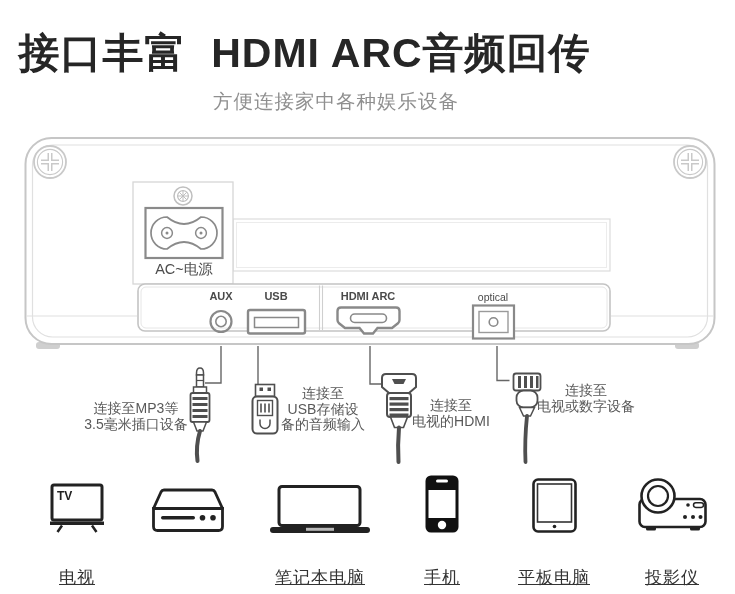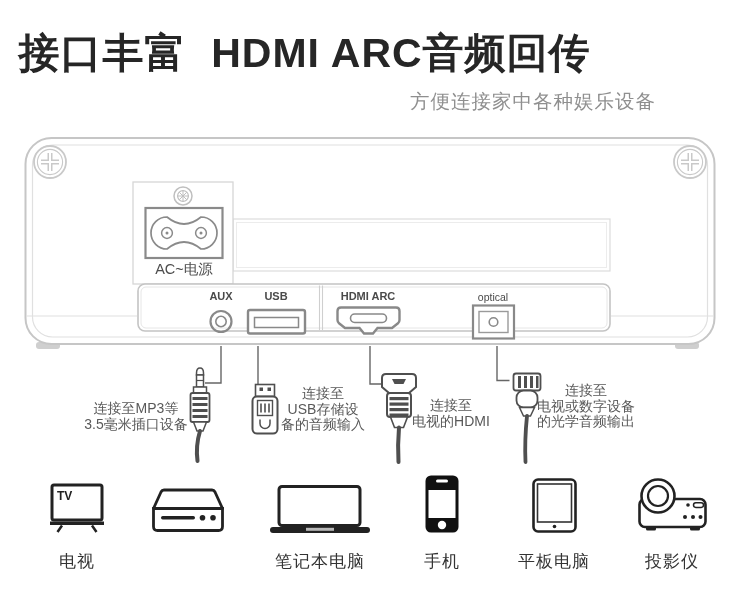--- a/index.html
+++ b/index.html
@@ -1,30 +1,30 @@
 <!DOCTYPE html>
 <html><head>
 <meta charset="utf-8">
 <style>
   html,body{margin:0;padding:0;background:#fff;}
   .page{position:relative;width:735px;height:594px;background:#fff;overflow:hidden;
         font-family:"Liberation Sans","DejaVu Sans",sans-serif;}
   .title{position:absolute;top:26px;left:0;width:609px;text-align:center;
          font-size:41px;font-weight:bold;color:#262626;letter-spacing:1px;white-space:pre;}
-  .subtitle{position:absolute;top:88px;left:0;width:656px;text-align:right;
+  .subtitle{position:absolute;top:88px;left:8px;width:656px;text-align:center;
             font-size:19.5px;color:#8f8f8f;letter-spacing:1px;}
   .sb-svg{position:absolute;top:130px;left:0;}
   .note{position:absolute;color:#595959;font-size:14px;line-height:15.5px;text-align:center;}
   .note-aux{left:56px;top:401px;width:160px;}
   .note-usb{left:267px;top:386px;width:112px;}
   .note-hdmi{left:394px;top:398px;width:114px;}
   .note-optical{left:524px;top:383px;width:124px;}
   .device{position:absolute;top:471px;width:120px;text-align:center;}
   .icon-box{height:62px;display:flex;align-items:flex-end;justify-content:center;}
-  .dev-label{margin-top:17px;font-size:17px;color:#333;letter-spacing:1px;}
+  .dev-label{margin-top:33px;font-size:17px;color:#333;letter-spacing:1px;text-decoration:underline;}
   .d-tv{left:17px;} .d-stb{left:128px;} .d-laptop{left:260px;}
   .d-phone{left:382px;} .d-tablet{left:494px;} .d-projector{left:612px;}
   svg{display:block;}
   text{font-family:"Liberation Sans","DejaVu Sans",sans-serif;}
 </style>
 </head>
 <body>
 
 <div class="page">
 
@@ -180,21 +180,20 @@
     <div>USB存储设</div>
     <div>备的音频输入</div>
   </div>
   <div class="note note-hdmi">
     <div>连接至</div>
     <div>电视的HDMI</div>
   </div>
   <div class="note note-optical">
     <div>连接至</div>
     <div>电视或数字设备</div>
-    <div>的光学音频输出</div>
   </div>
 
   <div class="device d-tv">
     <div class="icon-box">
       <svg width="54" height="50" viewBox="0 0 54 50">
         <rect x="2" y="2" width="50" height="35" rx="2" fill="#ffffff" stroke="#222222" stroke-width="3"></rect>
         <text x="7" y="17" font-size="12" font-weight="bold" fill="#222222">TV</text>
         <rect x="0" y="38.5" width="54" height="3.5" fill="#222222"></rect>
         <path d="M12,42.5 L7.5,49 M42,42.5 L46.5,49" stroke="#222222" stroke-width="2.5" fill="none"></path>
       </svg>

